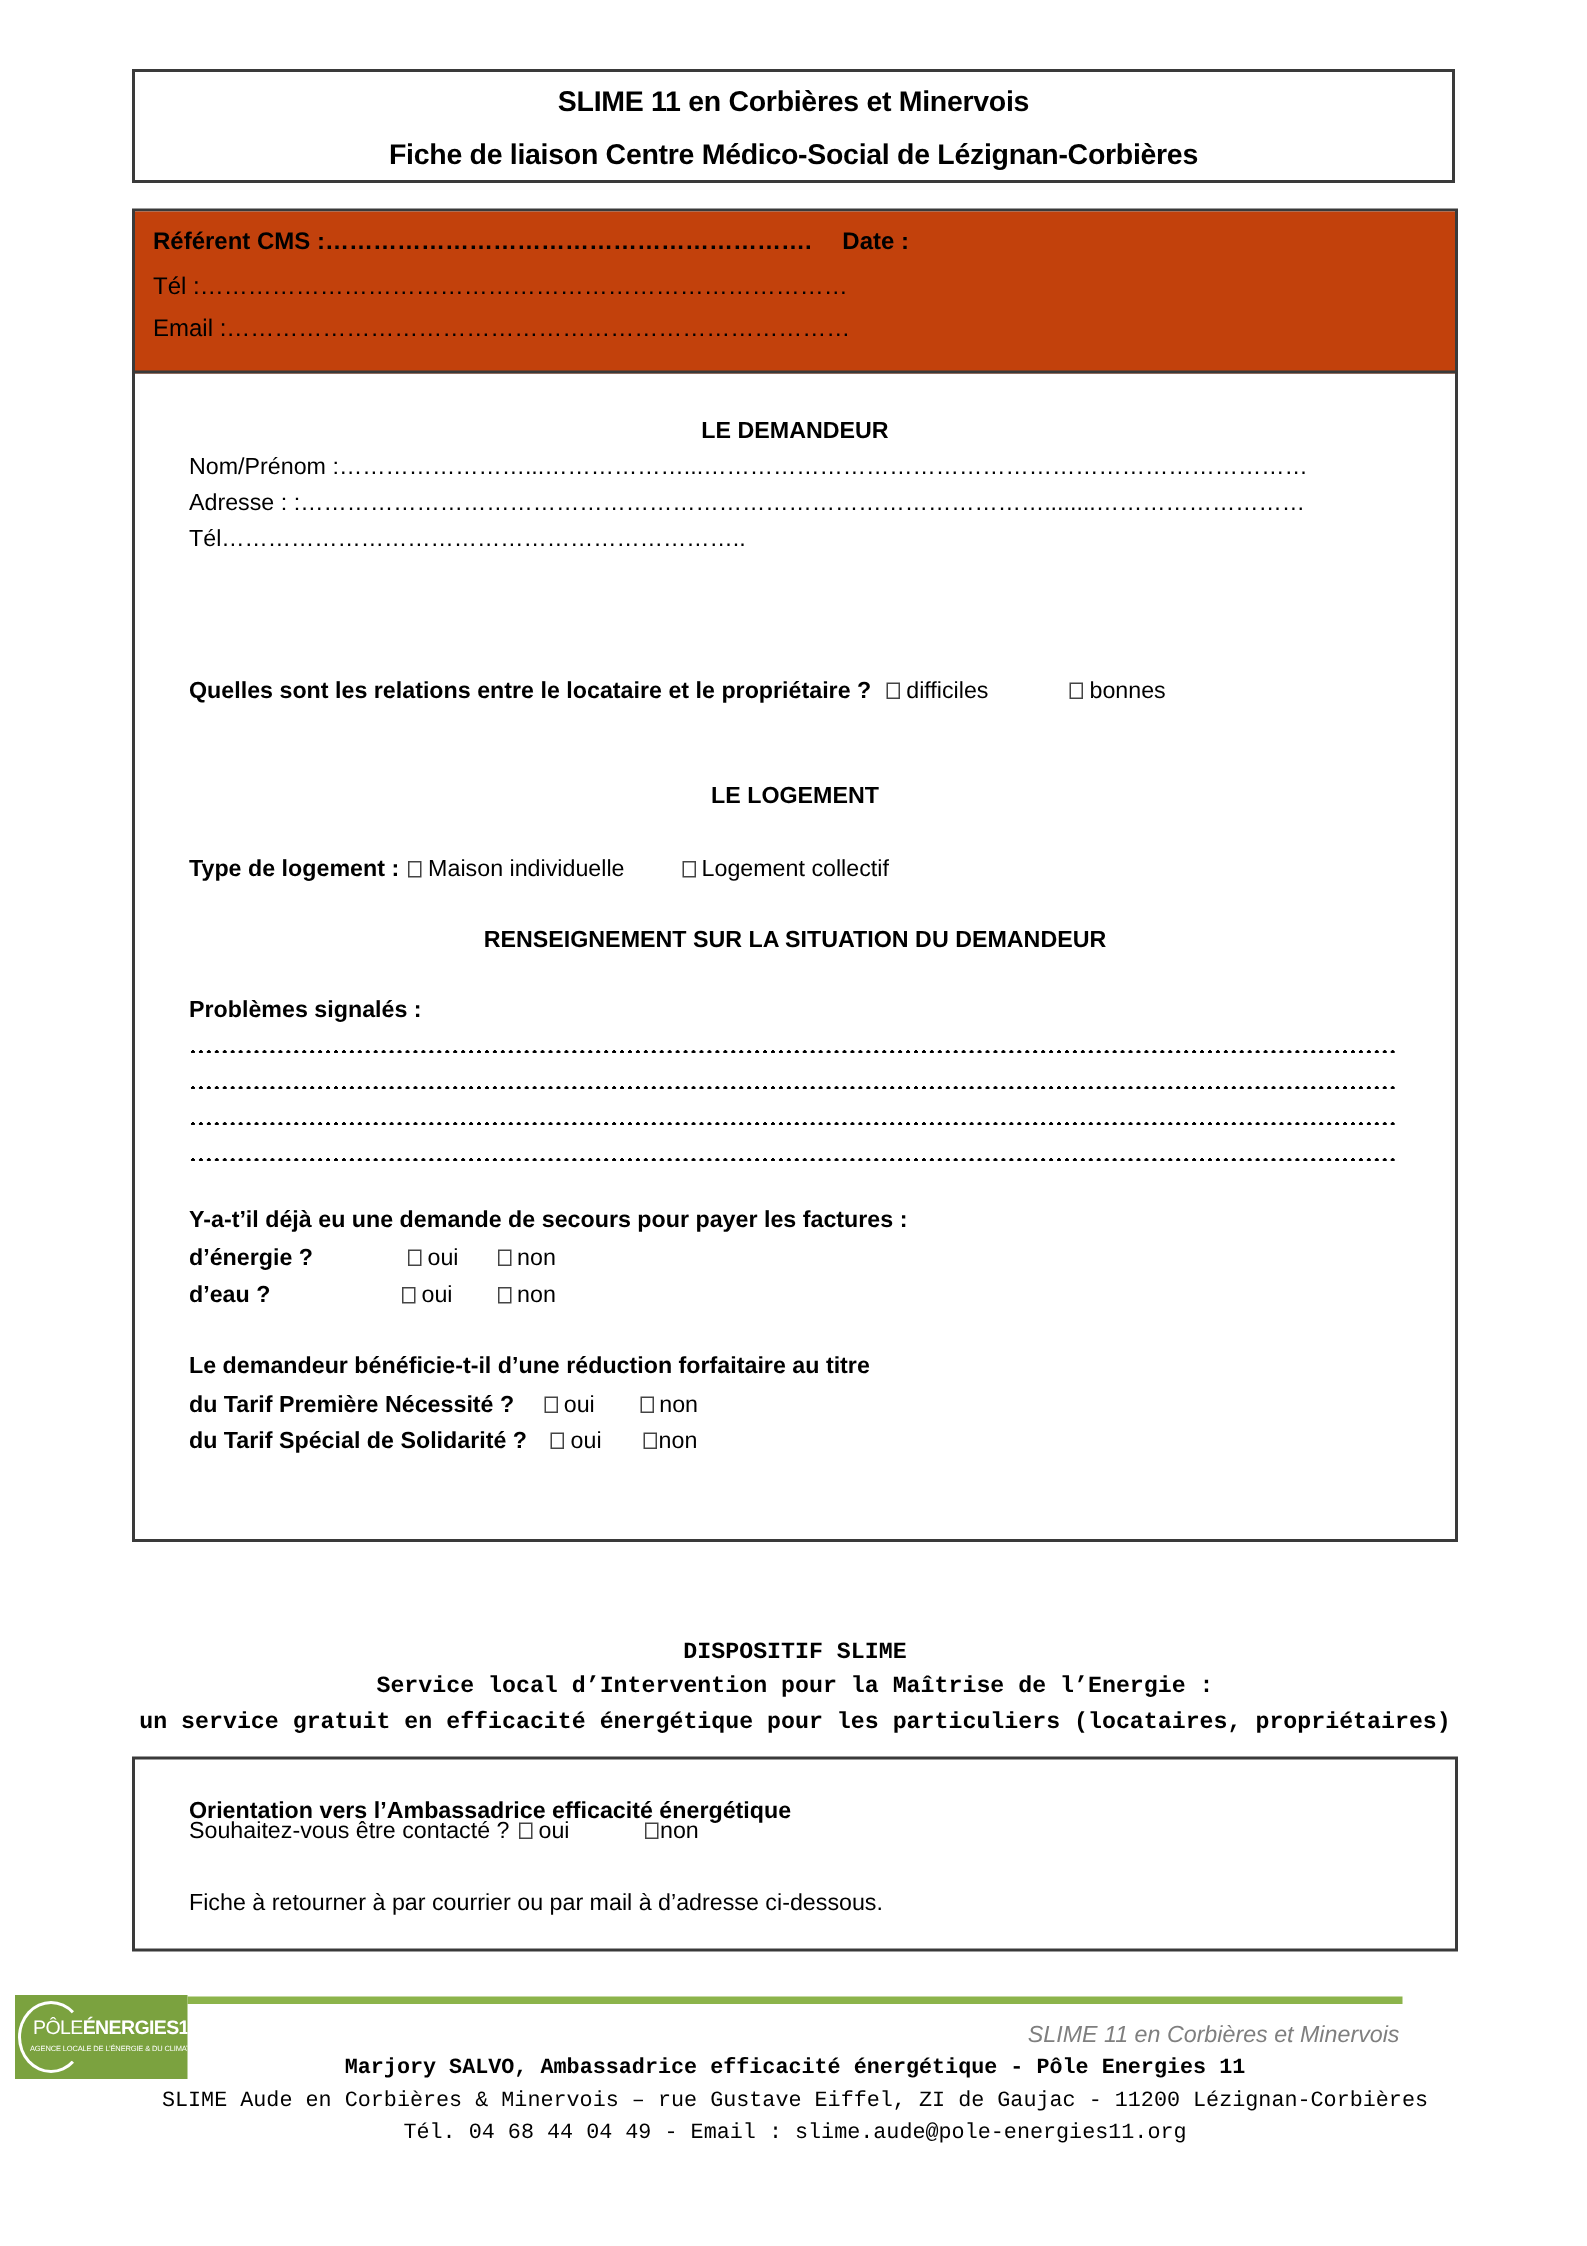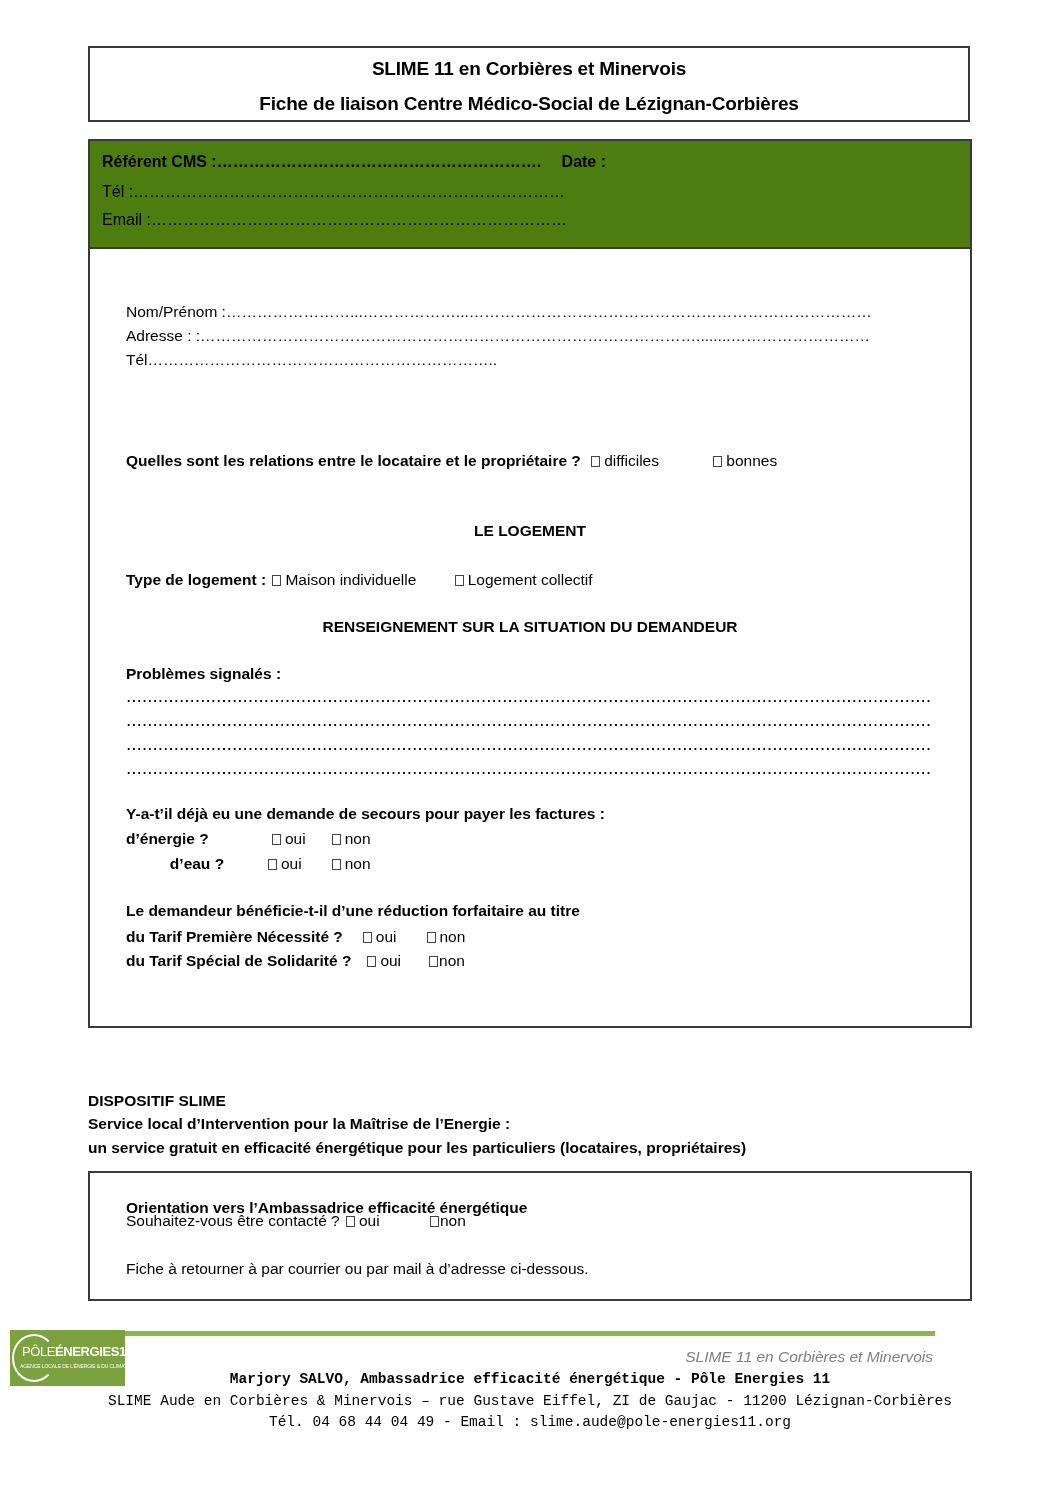--- a/index.html
+++ b/index.html
@@ -14,21 +14,21 @@
   .title-box .l1 { position: absolute; left: 0; right: 0; top: 10px; font-size: 19px; letter-spacing: -0.2px; }
   .title-box .l2 { position: absolute; left: 0; right: 0; top: 45px; font-size: 19px; letter-spacing: -0.2px; }
 
   
   .form-box {
     position: absolute; left: 88px; top: 139px; width: 884px; height: 889px;
     border: 2px solid #3a3a3a; box-sizing: border-box;
   }
   .gray-band {
     position: absolute; left: 0; top: 0; right: 0; height: 106px;
-    background: #4d7c0f; border-bottom: 2px solid #3a3a3a;
+    background: #c2410c; border-bottom: 2px solid #3a3a3a;
   }
   .gray-band .row { position: absolute; left: 12px; font-family: "Liberation Sans", sans-serif; font-size: 16px; white-space: nowrap; }
   .gray-band .r1 { top: 12px; font-weight: bold; }
   .gray-band .r2 { top: 42px; }
   .gray-band .r3 { top: 70px; }
   .gray-band .date { margin-left: 16px; }
 
   .arial-text { font-family: "Liberation Sans", sans-serif; font-size: 15.5px; position: absolute; white-space: nowrap; }
   .bold { font-weight: bold; }
   .center-head { position: absolute; left: 0; right: 0; text-align: center; font-family: "Liberation Sans", sans-serif; font-weight: bold; font-size: 15.5px; }
@@ -36,21 +36,21 @@
   .cb {
     display: inline-block; width: 9px; height: 11px; border: 1px solid #444;
     vertical-align: -1px; margin-right: 4px; box-sizing: border-box; cursor: pointer;
   }
 
   .dots-line { position: absolute; left: 36px; width: 804px; height: 2px; overflow: hidden;
     background-image: radial-gradient(circle, #000 1.1px, transparent 1.3px);
     background-size: 5.3px 2.6px; background-repeat: repeat-x; }
 
   
-  .disp { position: absolute; left: 88px; width: 884px; font-family: Liberation Sans, sans-serif; font-weight: bold; font-size: 15.5px; }
+  .disp { position: absolute; left: 88px; width: 884px; text-align: center; font-family: Liberation Mono, monospace; font-weight: bold; font-size: 15.5px; }
 
   .orient-box {
     position: absolute; left: 88px; top: 1171px; width: 884px; height: 130px;
     border: 2px solid #3a3a3a; box-sizing: border-box;
   }
 
   
   .logo {
     position: absolute; left: 10px; top: 1330px; width: 115px; height: 56px;
     background: #7ba23f; color: #fff; font-family: "Liberation Sans", sans-serif; overflow: hidden;
@@ -74,20 +74,21 @@
 <div class="form-box">
   <div class="gray-band">
     <div class="row r1">
       <span>Référent CMS :…………………………………………………….</span>
       <span class="date">Date :</span>
     </div>
     <div class="row r2">Tél :………………………………………………………………………</div>
     <div class="row r3">Email :……………………………………………………………………</div>
   </div>
 
+  <div class="center-head" style="top:138px;">LE DEMANDEUR</div>
   <div class="arial-text" style="left:36px; top:162px;">Nom/Prénom :……………………...………………...……………………………………………………………………</div>
   <div class="arial-text" style="left:36px; top:186px;">Adresse : :……………………………………………………………………………………........………………………</div>
   <div class="arial-text" style="left:36px; top:210px;">Tél…………………………………………………………..</div>
 
 
   <div class="arial-text" style="left:36px; top:311px;">
     <span class="bold">Quelles sont les relations entre le locataire et le propriétaire ?</span>
     <span class="cb" style="margin-left:6px;"></span><span>difficiles</span>
     <span class="cb" style="margin-left:50px;"></span><span>bonnes</span>
   </div>
@@ -103,21 +104,21 @@
   <div class="arial-text bold" style="left:36px; top:524px;">Problèmes signalés :</div>
   <div class="dots-line" style="top:559px;"></div>
   <div class="dots-line" style="top:583px;"></div>
   <div class="dots-line" style="top:607px;"></div>
   <div class="dots-line" style="top:631px;"></div>
 
   <div class="arial-text bold" style="left:36px; top:664px;">Y-a-t’il déjà eu une demande de secours pour payer les factures :</div>
   <div class="arial-text" style="left:36px; top:689px;">
     <span class="bold" style="display:inline-block; width:146px;">d’énergie ?</span><span class="cb"></span><span>oui</span><span class="cb" style="margin-left:26px;"></span><span>non</span>
   </div>
-  <div class="arial-text" style="left:36px; top:714px;text-align:center;">
+  <div class="arial-text" style="left:36px; top:714px;">
     <span class="bold" style="display:inline-block; width:142px;">d’eau ?</span><span class="cb"></span><span>oui</span><span class="cb" style="margin-left:30px;"></span><span>non</span>
   </div>
 
   <div class="arial-text bold" style="left:36px; top:761px;">Le demandeur bénéficie-t-il d’une réduction forfaitaire au titre</div>
   <div class="arial-text" style="left:36px; top:787px;">
     <span class="bold">du Tarif Première Nécessité ?</span><span class="cb" style="margin-left:20px;"></span><span>oui</span><span class="cb" style="margin-left:30px;"></span><span>non</span>
   </div>
   <div class="arial-text" style="left:36px; top:811px;">
     <span class="bold">du Tarif Spécial de Solidarité ?</span><span class="cb" style="margin-left:16px;"></span><span>oui</span><span class="cb" style="margin-left:28px; margin-right:1px;"></span><span>non</span>
   </div>

